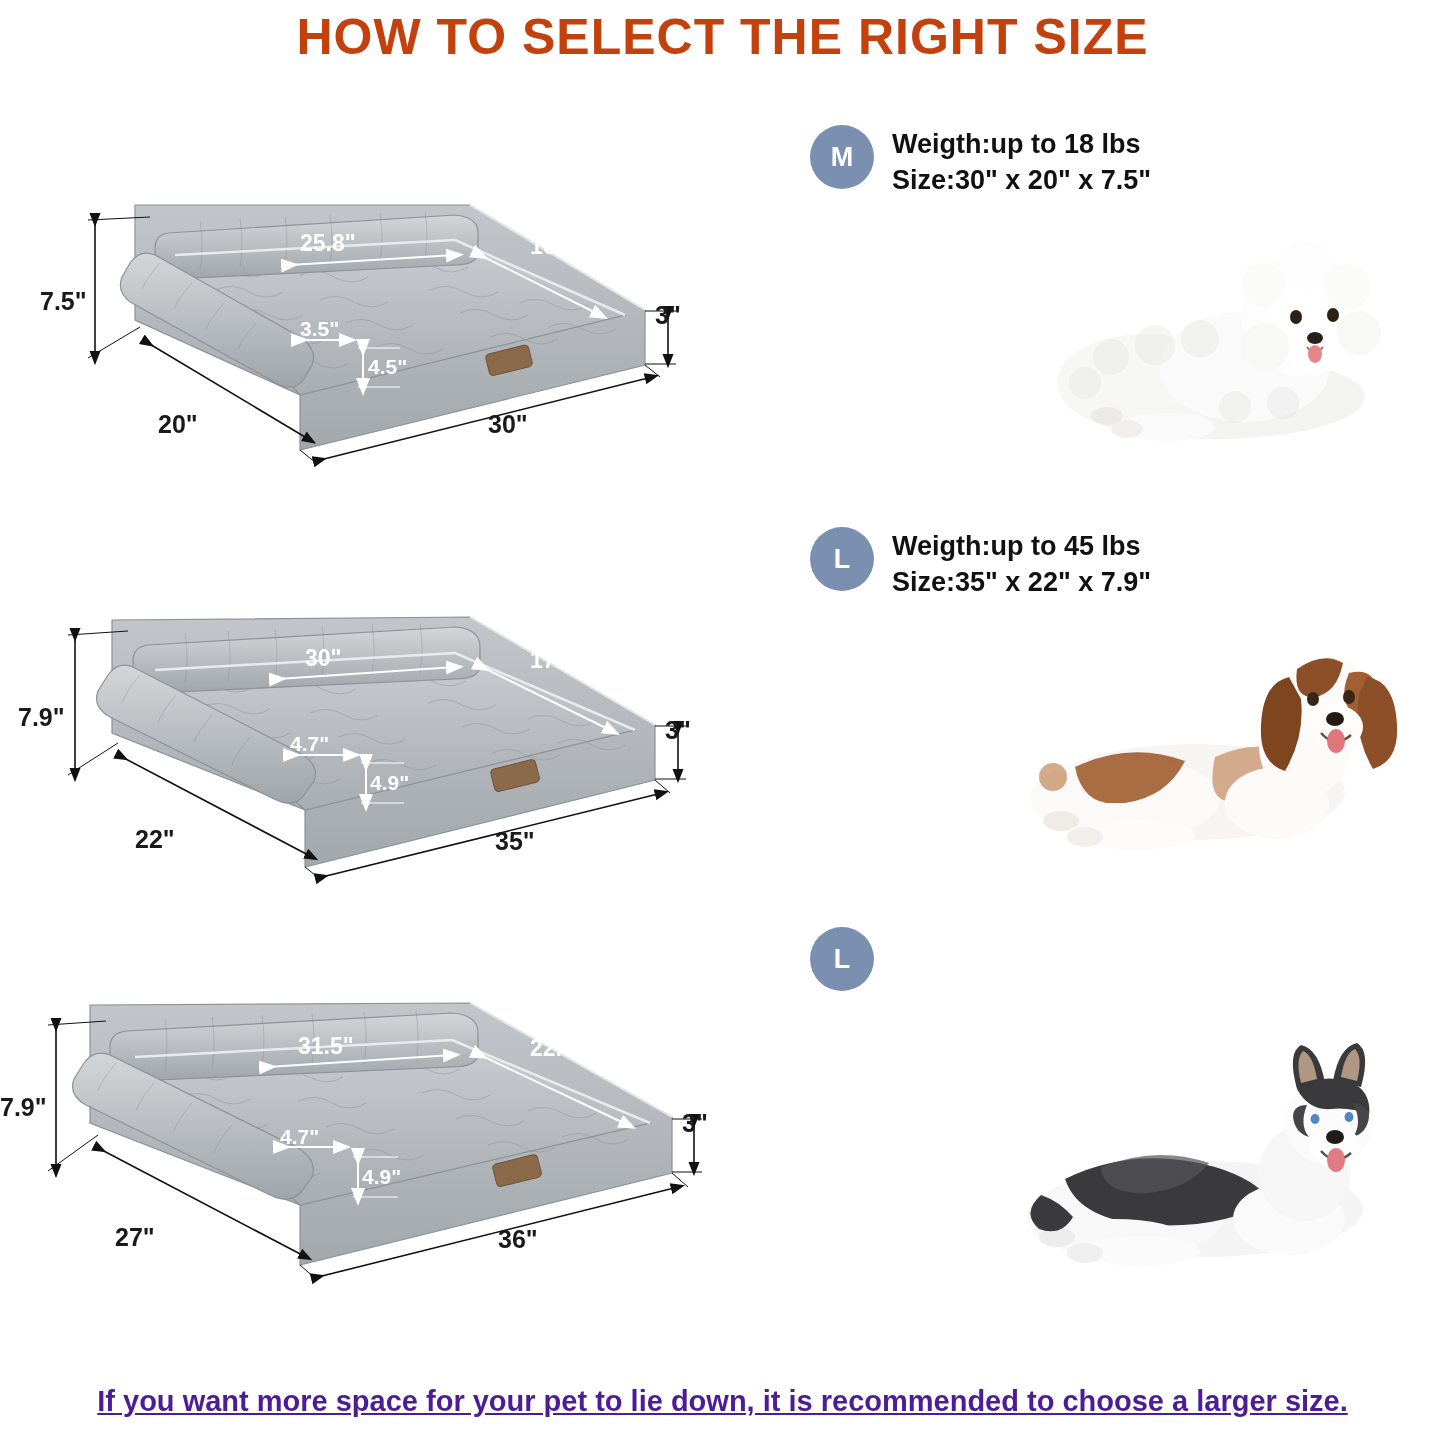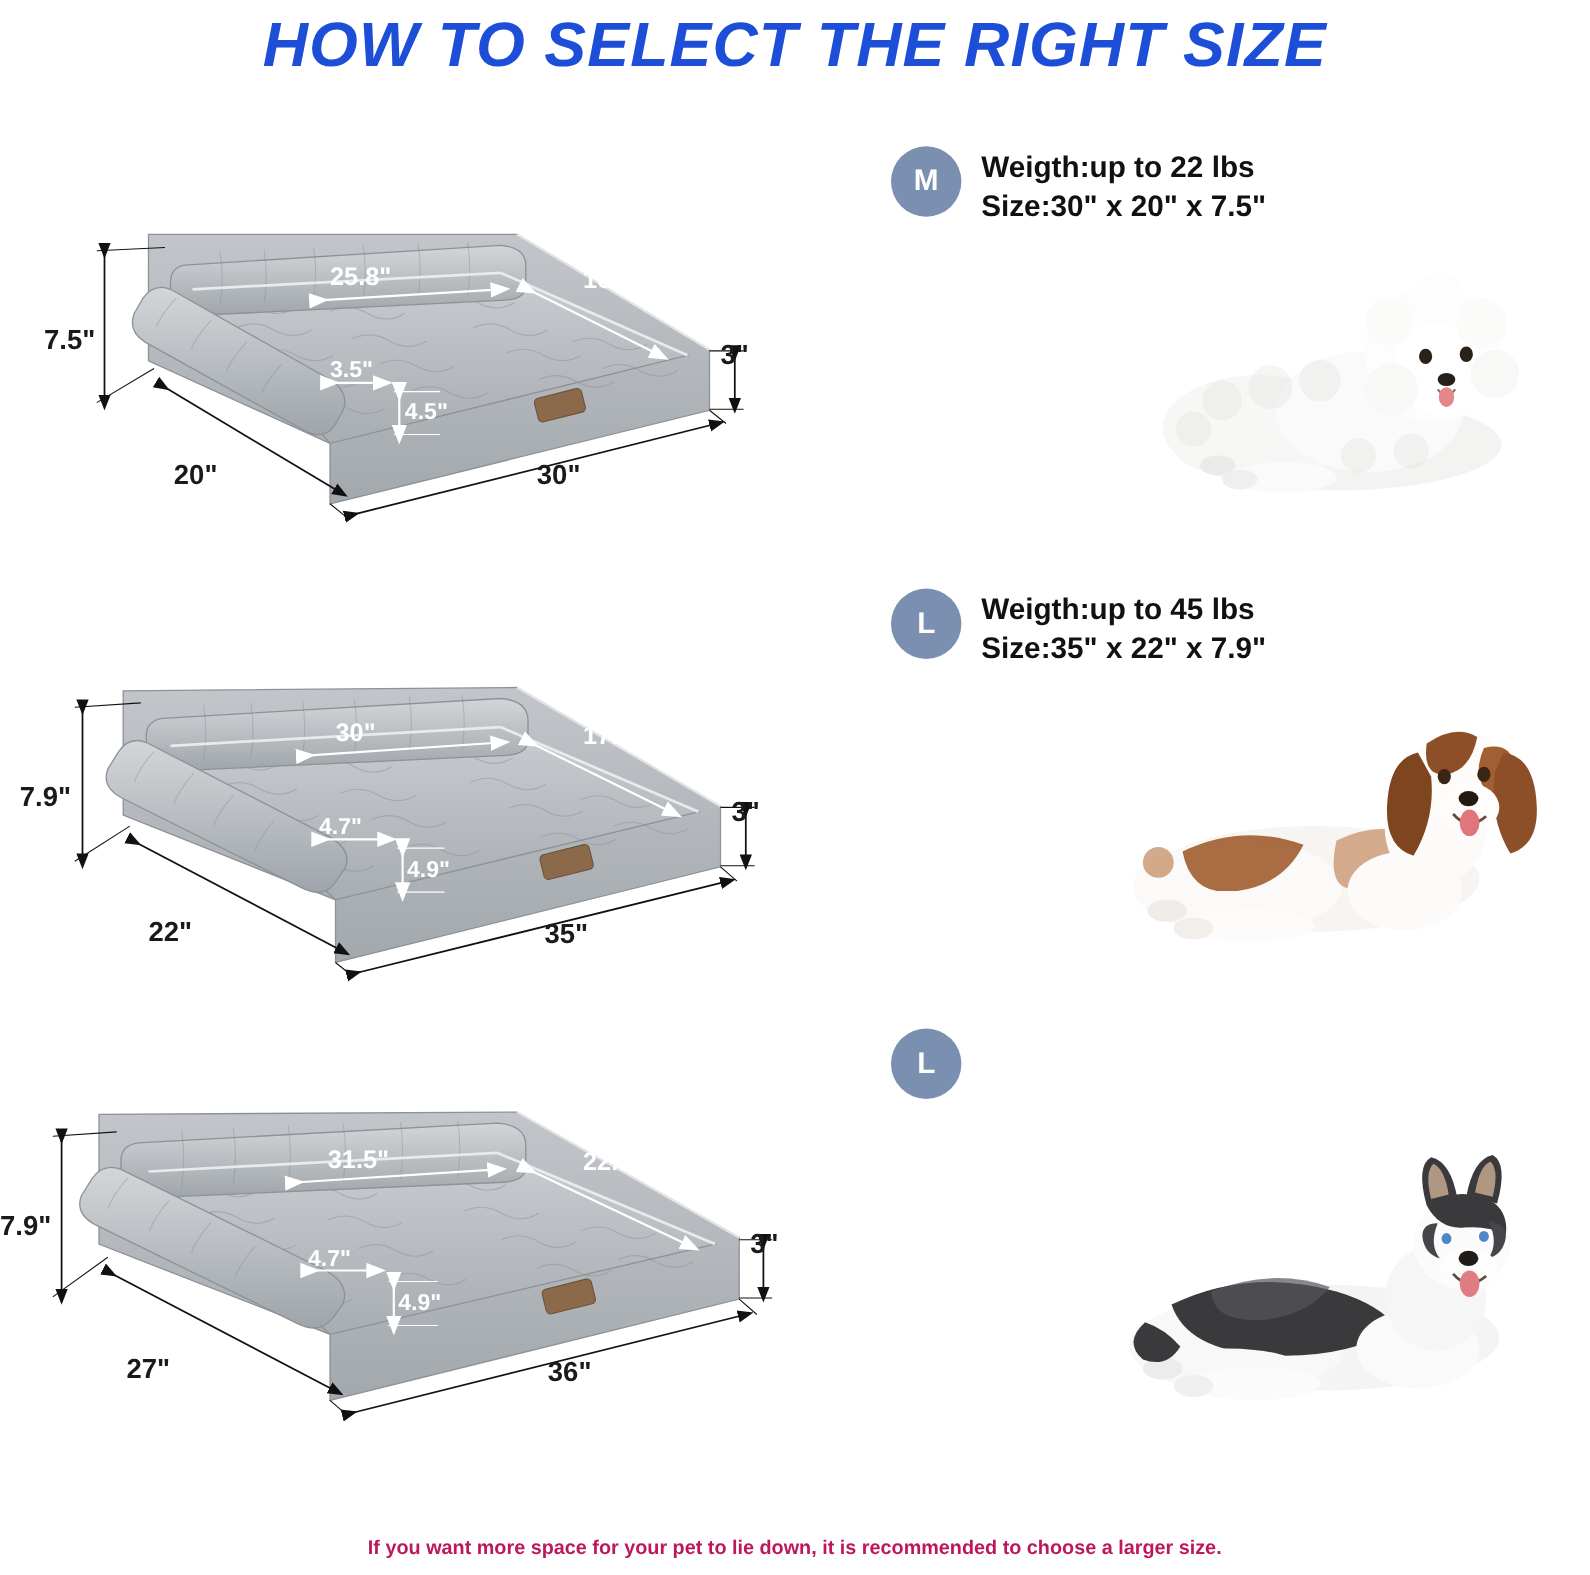--- a/index.html
+++ b/index.html
@@ -12,27 +12,26 @@
     background: #ffffff;
     font-family: "Liberation Sans", sans-serif;
     color: #1a1a1a;
     overflow: hidden;
     position: relative;
   }
 
   
   .page-title {
     text-align: center;
-    font-size: 57px;
+    font-size: 50px;
     font-weight: bold;
     letter-spacing: 1px;
-    color: #1d4ed8;
+    color: #c2410c;
     margin: 10px 0 0 0;
     line-height: 1.1;
-    font-style: italic;
   }
 
   
   .rows {
     position: relative;
     width: 1445px;
   }
   .size-row {
     display: flex;
     width: 1445px;
@@ -87,23 +86,24 @@
     bottom: 14px;
   }
 
   
   .footer-note {
     position: absolute;
     left: 0;
     right: 0;
     bottom: 14px;
     text-align: center;
-    font-size: 18px;
+    font-size: 29px;
     font-weight: bold;
-    color: #be185d;
+    color: #4c1d95;
+    text-decoration: underline;
   }
 
   
   .bed-svg { display: block; }
 </style>
 </head>
 <body>
 
 <h1 class="page-title">HOW TO SELECT THE RIGHT SIZE</h1>
 
@@ -216,21 +216,21 @@
       <div style="position:absolute;left:368px;top:290px;font-size:21px;font-weight:bold;color:#fff;">4.5"</div>
       <div style="position:absolute;left:655px;top:236px;font-size:25px;font-weight:bold;">3"</div>
       <div style="position:absolute;left:158px;top:345px;font-size:25px;font-weight:bold;">20"</div>
       <div style="position:absolute;left:488px;top:345px;font-size:25px;font-weight:bold;">30"</div>
     </div>
 
     <div class="row-right">
       <div class="spec" style="top:60px;">
         <div class="size-badge">M</div>
         <div class="spec-text">
-          <div>Weigth:up to 22 lbs</div>
+          <div>Weigth:up to 18 lbs</div>
           <div>Size:30" x 20" x 7.5"</div>
         </div>
       </div>
       <div class="dog-wrap">
         <svg width="420" height="250" viewBox="0 0 420 250">
 
           <g>
             <ellipse cx="200" cy="190" rx="150" ry="42" fill="#f3f3f2"></ellipse>
             <ellipse cx="130" cy="175" rx="88" ry="48" fill="#f7f7f6"></ellipse>
             <ellipse cx="230" cy="160" rx="85" ry="55" fill="#fafafa"></ellipse>

